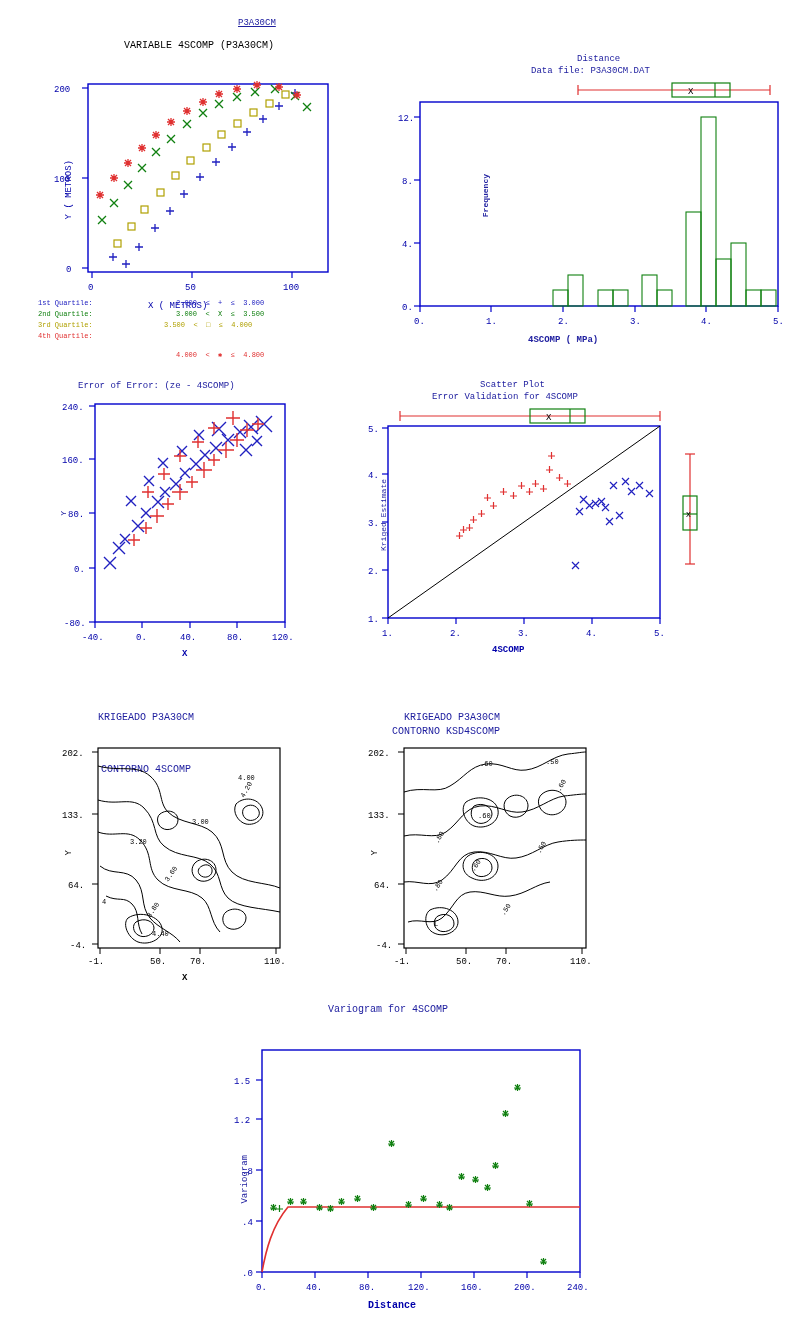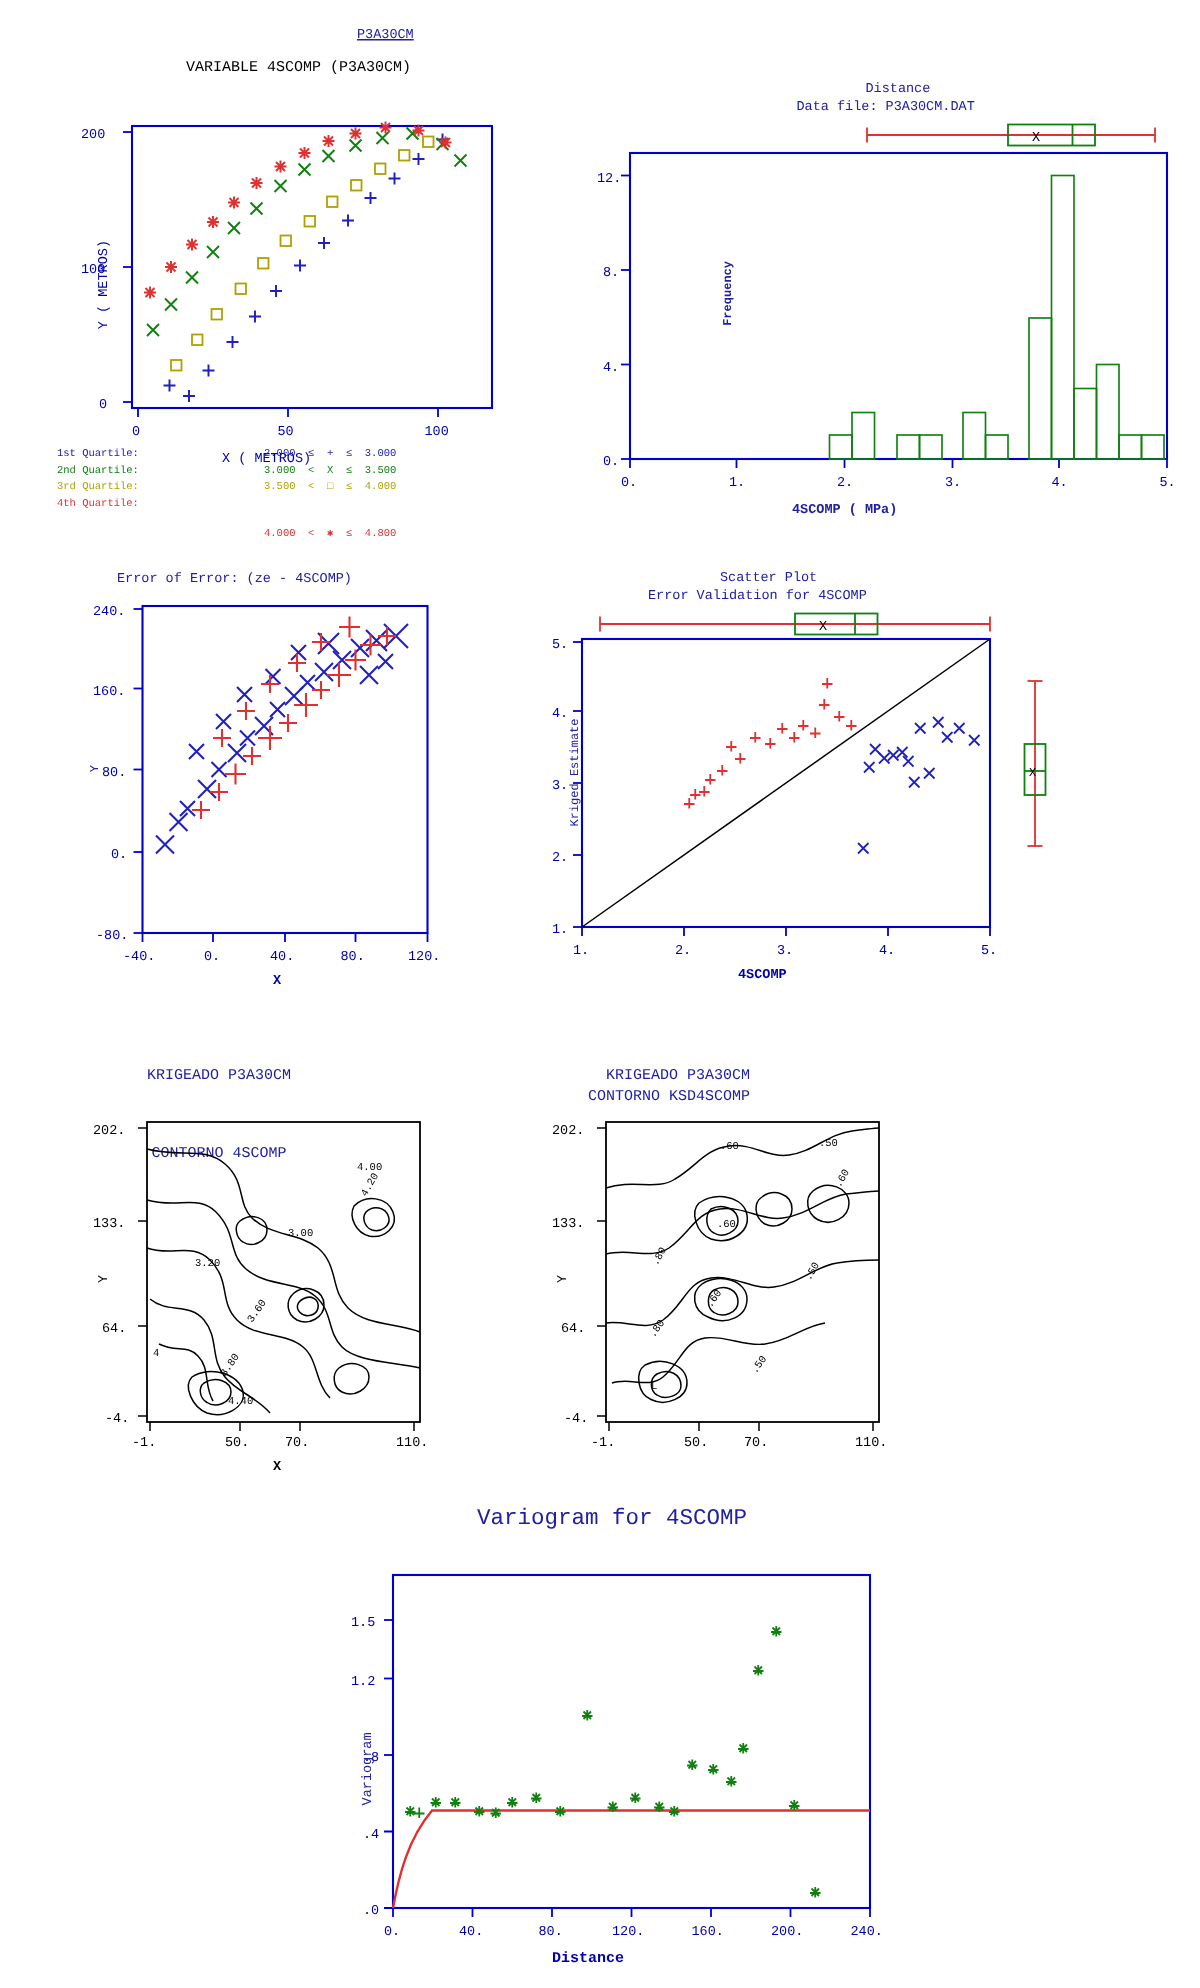--- a/index.html
+++ b/index.html
@@ -126,21 +126,21 @@
     <div class="t mono" style="left:32px;top:150px;font-size:9px;color:#0000aa;">
       <span class="vert" style="display:inline-block;">Y ( METROS)</span>
     </div>
 
     <div>
       <div class="t mono bold" style="left:38px;top:299px;font-size:7px;color:#2020c0;text-align:center;">1st Quartile:</div>
       <div class="t mono bold" style="left:176px;top:299px;font-size:7px;color:#2020c0;">2.000  ≤  +  ≤  3.000</div>
       <div class="t mono bold" style="left:38px;top:310px;font-size:7px;color:#108010;">2nd Quartile:</div>
       <div class="t mono bold" style="left:176px;top:310px;font-size:7px;color:#108010;text-align:right;">3.000  &lt;  X  ≤  3.500</div>
       <div class="t mono bold" style="left:38px;top:321px;font-size:7px;color:#b0a000;">3rd Quartile:</div>
-      <div class="t mono bold" style="left:176px;top:321px;font-size:7px;color:#b0a000;">3.500  &lt;  □  ≤  4.000</div>
+      <div class="t mono bold" style="left:164px;top:321px;font-size:7px;color:#b0a000;">3.500  &lt;  □  ≤  4.000</div>
       <div class="t mono bold" style="left:38px;top:332px;font-size:7px;color:#e03030;">4th Quartile:</div>
       <div class="t mono bold" style="left:176px;top:351px;font-size:7px;color:#e03030;">4.000  &lt;  ✱  ≤  4.800</div>
     </div>
   </div>
 
   <div>
     <div class="t mono bold" style="left:577px;top:54px;font-size:9px;color:#2020a0;">Distance</div>
     <div class="t mono bold" style="left:531px;top:66px;font-size:9px;color:#2020a0;">Data file: P3A30CM.DAT</div>
 
     <svg style="position:absolute;left:410px;top:80px;" width="380" height="270">
@@ -507,21 +507,21 @@
         <text x="158" y="180" transform="rotate(-55 158,180)">.50</text>
         <text x="88" y="190">L</text>
       </g>
     </svg>
     <div class="t mono bold" style="left:338px;top:838px;font-size:9px;">
       <span class="vert" style="display:inline-block;">Y</span>
     </div>
   </div>
 
   <div>
-    <div class="t mono bold" style="left:318px;top:1004px;font-size:15px;color:#2020a0;">Variogram for 4SCOMP</div>
+    <div class="t mono bold" style="left:328px;top:1004px;font-size:10px;color:#2020a0;">Variogram for 4SCOMP</div>
 
     <svg style="position:absolute;left:220px;top:1040px;" width="400" height="280">
       <rect class="axbox" x="42" y="10" width="318" height="222"></rect>
 
       <g>
         <line class="tick" x1="42" y1="232" x2="36" y2="232"></line>
         <line class="tick" x1="42" y1="181" x2="36" y2="181"></line>
         <line class="tick" x1="42" y1="130" x2="36" y2="130"></line>
         <line class="tick" x1="42" y1="79" x2="36" y2="79"></line>
         <line class="tick" x1="42" y1="40" x2="36" y2="40"></line>

